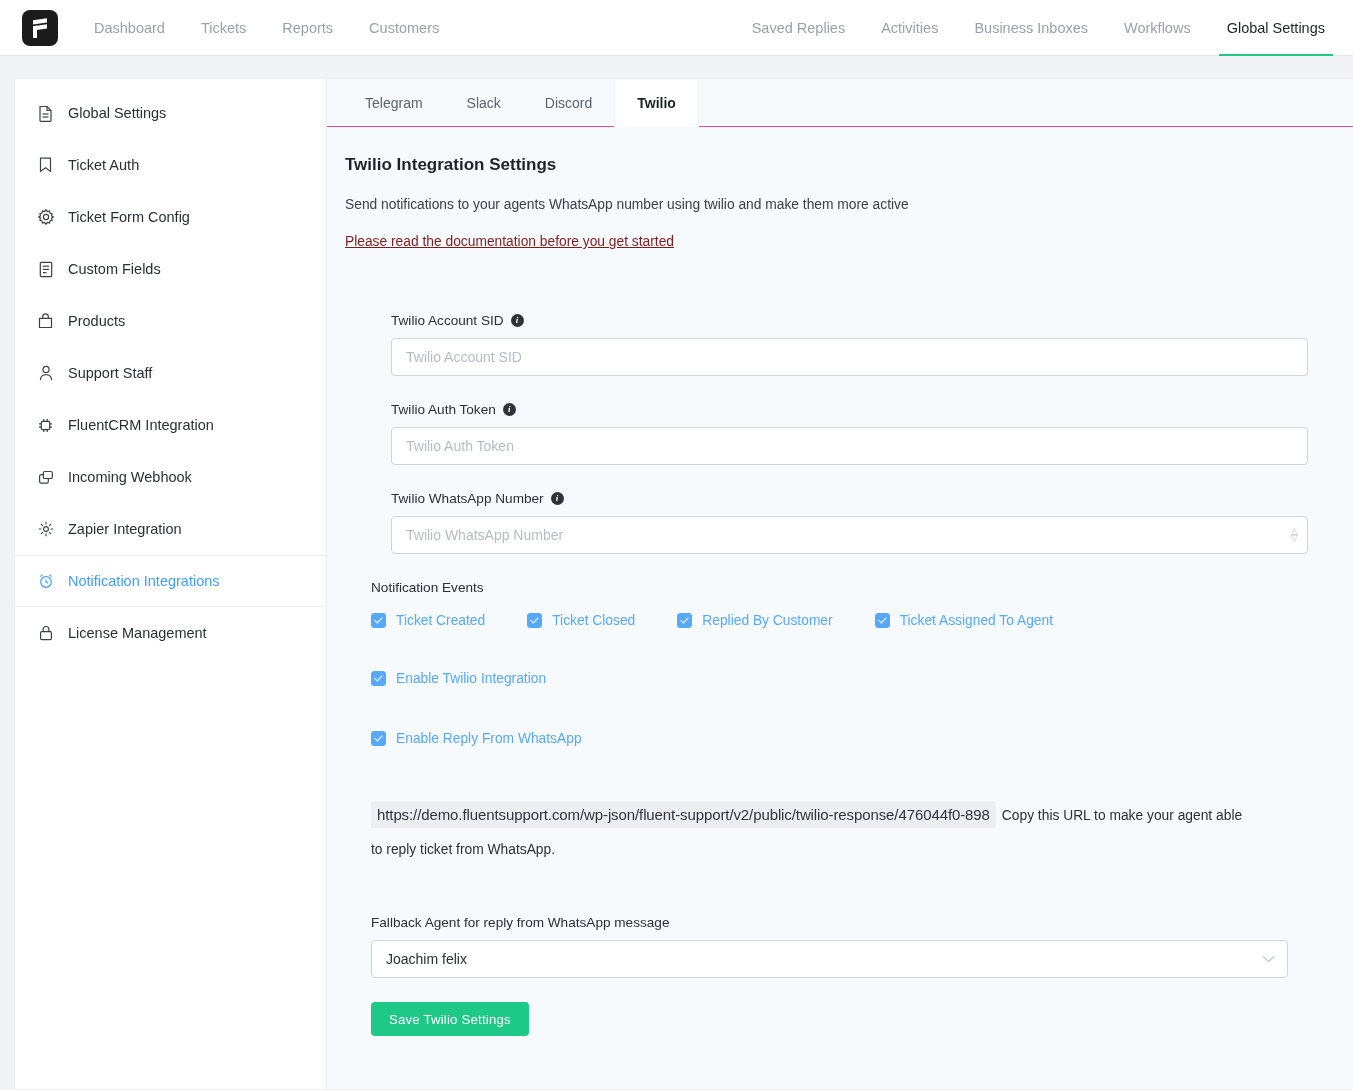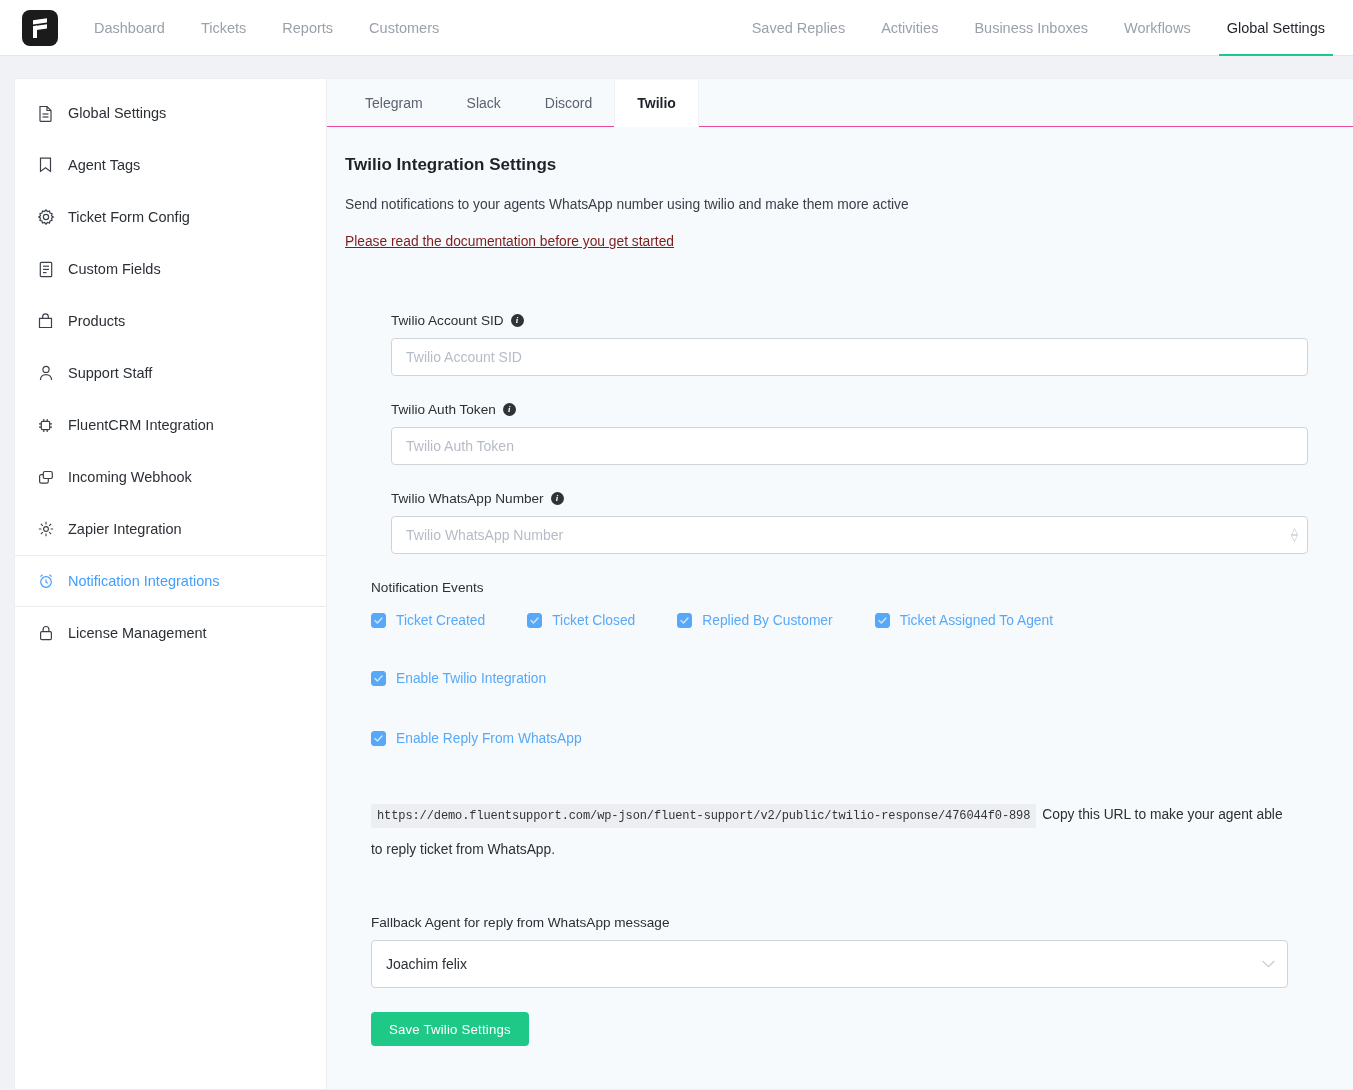--- a/index.html
+++ b/index.html
@@ -253,40 +253,40 @@
   .cb-block { margin-top: 40px; }
   .cb-block2 { margin-top: 42px; }
 
   .url-block {
     margin-top: 52px;
     font-size: 13.8px;
     color: #2b2f36;
     line-height: 34px;
   }
   code.url {
-    font-family: Liberation Mono, monospace;
-    font-size: 12px;
+    font-family: Liberation Sans, sans-serif;
+    font-size: 15px;
     background: #eceef2;
     color: #30343b;
     padding: 5px 6px;
     border-radius: 2px;
     letter-spacing: -0.1px;
   }
   .url-tail { margin-left: 6px; }
 
   .select-label {
     font-size: 13.6px;
     color: #2b2f36;
     margin-bottom: 10px;
     margin-top: 48px;
   }
   .select-wrap { position: relative; width: 917px; }
   .select-box {
     width: 917px;
-    height: 48px;
+    height: 38px;
     border: 1px solid #cfd4dc;
     border-radius: 4px;
     background: #ffffff;
     padding: 17px 14px;
     font-size: 14px;
     color: #2b2f36;
     display: flex; align-items: center;
     cursor: pointer;
   }
   .caret {
@@ -356,21 +356,21 @@
       </span>
       <span>Global Settings</span>
     </div>
 
     <div class="side-item">
       <span class="ico">
         <svg width="13" height="16" viewBox="0 0 13 16" fill="none" stroke="currentColor" stroke-width="1.2">
           <path d="M1.5 1.2 h10 v13.2 l-5 -3.6 l-5 3.6 Z"></path>
         </svg>
       </span>
-      <span>Agent Tags</span>
+      <span>Ticket Auth</span>
     </div>
 
     <div class="side-item">
       <span class="ico">
         <svg width="16" height="16" viewBox="0 0 16 16" fill="none" stroke="currentColor" stroke-width="1.2">
           <circle cx="8" cy="8" r="2.6"></circle>
           <path d="M8 0.8 l1.4 1.7 2.1 -0.6 0.5 2.1 2.1 0.6 -0.6 2.1 1.7 1.3 -1.7 1.3 0.6 2.1 -2.1 0.6 -0.5 2.1 -2.1 -0.6 -1.4 1.7 -1.4 -1.7 -2.1 0.6 -0.5 -2.1 -2.1 -0.6 0.6 -2.1 -1.7 -1.3 1.7 -1.3 -0.6 -2.1 2.1 -0.6 0.5 -2.1 2.1 0.6 Z"></path>
         </svg>
       </span>
       <span>Ticket Form Config</span>

